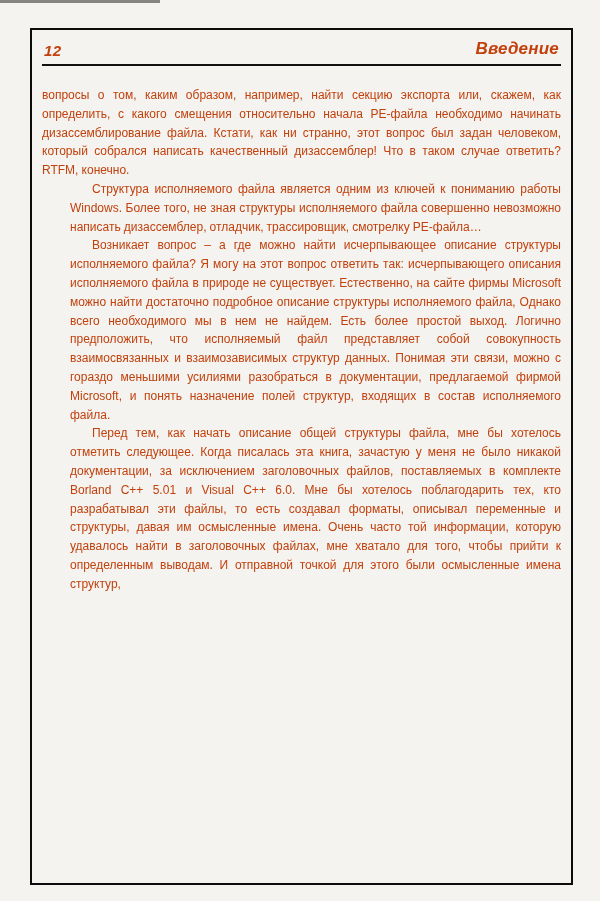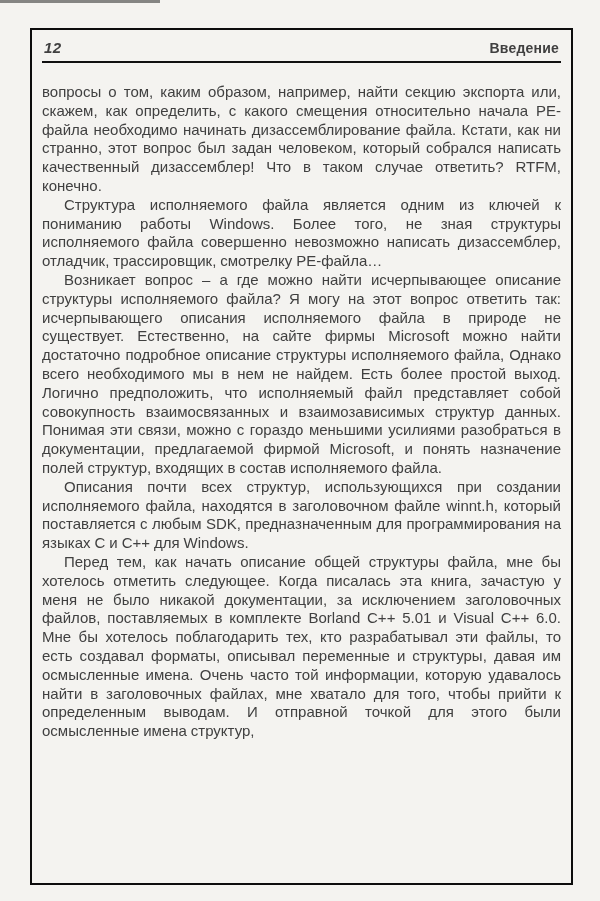--- a/index.html
+++ b/index.html
@@ -9,21 +9,21 @@
   }
   .page {
     position: relative;
     width: 600px;
     height: 901px;
     margin: 0 auto;
     background: #f4f3f0;
     box-sizing: border-box;
     overflow: hidden;
     font-family: "Liberation Sans", "DejaVu Sans", sans-serif;
-    color: #404040;
+    color: #c2410c;
   }
   
   .scan-edge {
     position: absolute;
     left: 0; top: 0;
     width: 160px; height: 3px;
     background: #2a2a2a;
     opacity: .55;
   }
   .frame {
@@ -45,54 +45,55 @@
     border-bottom: 2px solid #101010;
     padding: 2px 2px 5px 2px;
   }
   .page-number {
     font-size: 15px;
     font-weight: bold;
     font-style: italic;
     letter-spacing: .5px;
   }
   .header-title {
-    font-size: 14px;
+    font-size: 17px;
+    font-style: italic;
     font-weight: bold;
     letter-spacing: .2px;
   }
   .body-text {
     margin-top: 20px;
-    font-size: 15px;
+    font-size: 12px;
     line-height: 18.8px;
     text-align: justify;
     hyphens: auto;
     -webkit-hyphens: auto;
     word-spacing: -0.2px;
   }
   .para {
     margin: 0;
     padding: 0;
   }
   .para.indent {
     text-indent: 22px;
+    margin-left: 28px;
   }
   .italic {
   }
 </style>
 </head>
 <body>
 
 <div class="page">
   <div class="scan-edge"></div>
   <div class="frame">
     <div class="header">
       <span class="page-number">12</span>
       <span class="header-title">Введение</span>
     </div>
     <div class="body-text">
         <p class="para"><span>вопросы о том, каким образом, например, найти секцию экспорта или, скажем, как определить, с какого смещения относительно начала PE-файла необходимо начинать дизассемблирование файла. Кстати, как ни странно, этот вопрос был задан человеком, который собрался написать качественный дизассемблер! Что в таком случае ответить? RTFM, конечно.</span></p>
         <p class="para indent"><span>Структура исполняемого файла является одним из ключей к пониманию работы Windows. Более того, не зная структуры исполняемого файла совершенно невозможно написать дизассемблер, отладчик, трассировщик, смотрелку PE-файла…</span></p>
         <p class="para indent"><span>Возникает вопрос – а где можно найти исчерпывающее описание структуры исполняемого файла? Я могу на этот вопрос ответить так: </span><span class="italic">исчерпывающего</span><span> описания исполняемого файла в природе не существует. Естественно, на сайте фирмы Microsoft можно найти достаточно подробное описание структуры исполняемого файла, Однако </span><span class="italic">всего</span><span> необходимого мы в нем не найдем. Есть более простой выход. Логично предположить, что исполняемый файл представляет собой совокупность взаимосвязанных и взаимозависимых структур данных. Понимая эти связи, можно с гораздо меньшими усилиями разобраться в документации, предлагаемой фирмой Microsoft, и понять назначение полей структур, входящих в состав исполняемого файла.</span></p>
-        <p class="para indent"><span>Описания почти всех структур, использующихся при создании исполняемого файла, находятся в заголовочном файле winnt.h, который поставляется с любым SDK, предназначенным для программирования на языках C и C++ для Windows.</span></p>
         <p class="para indent"><span>Перед тем, как начать описание общей структуры файла, мне бы хотелось отметить следующее. Когда писалась эта книга, зачастую у меня не было никакой документации, за исключением заголовочных файлов, поставляемых в комплекте Borland C++ 5.01 и Visual C++ 6.0. Мне бы хотелось поблагодарить тех, кто разрабатывал эти файлы, то есть создавал форматы, описывал переменные и структуры, давая им осмысленные имена. Очень часто той информации, которую удавалось найти в заголовочных файлах, мне хватало для того, чтобы прийти к определенным выводам. И отправной точкой для этого были осмысленные имена структур,</span></p>
       </div>
   </div>
 </div>
 
 </body></html>

